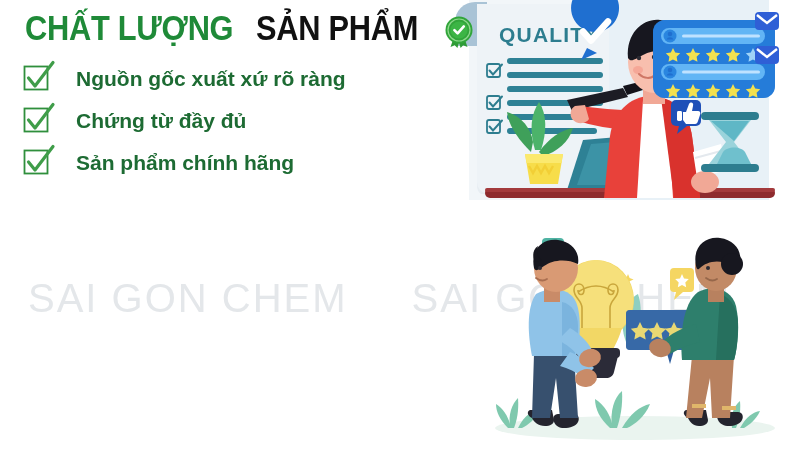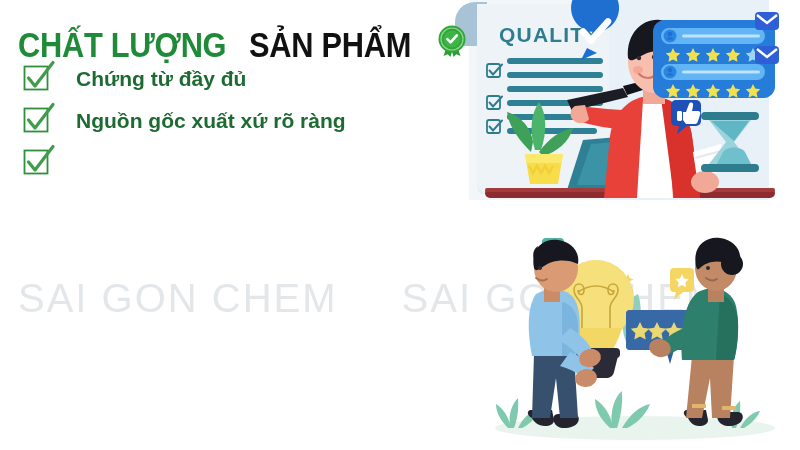--- a/index.html
+++ b/index.html
@@ -8,35 +8,35 @@
     background:#ffffff;
     font-family:"Liberation Sans","DejaVu Sans",sans-serif;
     position:relative;
   }
   .stage{position:absolute;inset:0;width:800px;height:450px;overflow:hidden;background:#fff;}
 
   
   .watermark{
     position:absolute;left:0;top:272px;width:800px;height:52px;
     display:flex;align-items:center;gap:64px;
-    padding-left:18px;box-sizing:border-box;
+    padding-left:28px;box-sizing:border-box;
     pointer-events:none;z-index:1;
   }
   .wm-text{
     font-size:40px;letter-spacing:2px;color:#e4e7ea;white-space:nowrap;
     font-family:"Liberation Sans","DejaVu Sans",sans-serif;font-weight:400;
   }
 
   
   .block{position:absolute;z-index:6;}
   #block-product{left:0;top:0;width:460px;height:222px;}
   #block-service{left:0;top:232px;width:470px;height:218px;}
 
   .heading{
-    position:absolute;left:18px;display:flex;align-items:flex-start;white-space:nowrap;margin-top:17px;
+    position:absolute;left:25px;display:flex;align-items:flex-end;white-space:nowrap;
   }
   #block-product .heading{top:8px;}
   .heading-a,.heading-b{
     font-family:"Liberation Sans Narrow","Liberation Sans","DejaVu Sans Condensed",sans-serif;
     font-weight:700;font-size:35px;line-height:40px;
     transform:scaleX(.88);transform-origin:left center;
     letter-spacing:-0.3px;
   }
   .heading-a{color:#1f8a38;}
   .heading-b{color:#111111;margin-left:-6px;}
@@ -83,45 +83,46 @@
           <path d="M20 21 L23.5 31 L19.2 29.2 L16.6 32 L14 23 Z" fill="#2f9b36"></path>
           <circle cx="15" cy="14" r="13.5" fill="#31a53a"></circle>
           <circle cx="15" cy="14" r="11" fill="none" stroke="#8fd98d" stroke-width="1.2"></circle>
           <circle cx="15" cy="14" r="8.6" fill="#3cb545"></circle>
           <path d="M10.4 14.2 L13.6 17.4 L19.8 10.4" fill="none" stroke="#ffffff" stroke-width="2.6" stroke-linecap="round" stroke-linejoin="round"></path>
         </svg>
       </span>
     </div>
 
     <div class="items">
+      <div class="item">
+        <span class="cbx">
+          <svg viewBox="0 0 34 34">
+            <rect x="2.5" y="6.5" width="23" height="23" fill="none" stroke="#2f8f3c" stroke-width="1.8"></rect>
+            <path d="M6.5 18 L13 26 L31 2.5" fill="none" stroke="#3f9d49" stroke-width="3.2" stroke-linecap="round" stroke-linejoin="round"></path>
+          </svg>
+        </span>
+        <span class="item-label">Nguồn gốc xuất xứ rõ ràng</span>
+      </div>
       <div class="item">
         <span class="cbx">
           <svg viewBox="0 0 34 34">
             <rect x="2.5" y="6.5" width="23" height="23" fill="none" stroke="#2f8f3c" stroke-width="1.8"></rect>
             <path d="M6.5 18 L13 26 L31 2.5" fill="none" stroke="#3f9d49" stroke-width="3.2" stroke-linecap="round" stroke-linejoin="round"></path>
           </svg>
         </span>
         <span class="item-label">Chứng từ đầy đủ</span>
       </div>
       <div class="item">
         <span class="cbx">
           <svg viewBox="0 0 34 34">
             <rect x="2.5" y="6.5" width="23" height="23" fill="none" stroke="#2f8f3c" stroke-width="1.8"></rect>
             <path d="M6.5 18 L13 26 L31 2.5" fill="none" stroke="#3f9d49" stroke-width="3.2" stroke-linecap="round" stroke-linejoin="round"></path>
           </svg>
         </span>
-        <span class="item-label">Nguồn gốc xuất xứ rõ ràng</span>
-      </div>
-      <div class="item">
-        <span class="cbx">
-          <svg viewBox="0 0 34 34">
-            <rect x="2.5" y="6.5" width="23" height="23" fill="none" stroke="#2f8f3c" stroke-width="1.8"></rect>
-            <path d="M6.5 18 L13 26 L31 2.5" fill="none" stroke="#3f9d49" stroke-width="3.2" stroke-linecap="round" stroke-linejoin="round"></path>
-          </svg>
-        </span>
+        <span class="item-label">Sản phẩm chính hãng</span>
       </div>
     </div>
   </div>
 
   <div class="block" id="block-service">
 
     
 
     
   </div>

